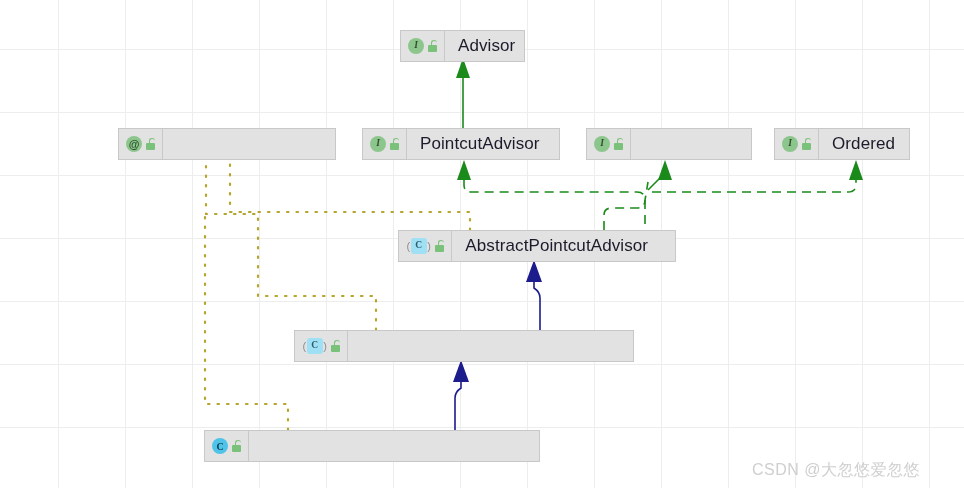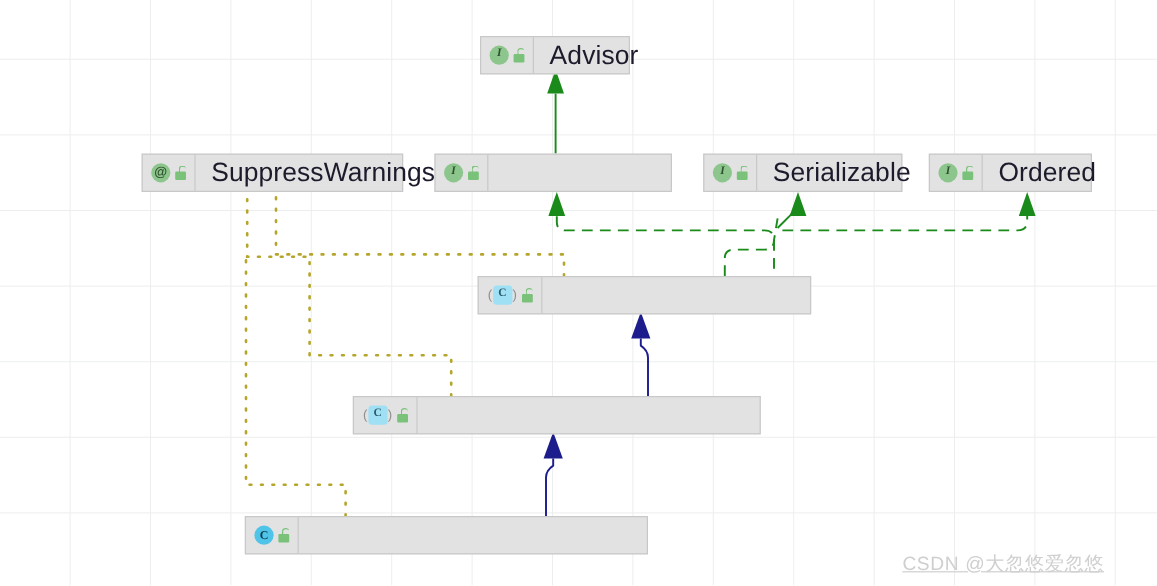--- a/index.html
+++ b/index.html
@@ -40,21 +40,21 @@
     display: flex;
     align-items: center;
     gap: 3px;
     padding: 0 6px 0 7px;
     height: 100%;
     border-right: 1px solid #c8c8c8;
     box-sizing: border-box;
   }
   .node-label {
     padding: 0 14px 0 13px;
-    font-size: 22px;
+    font-size: 17px;
     color: #1b1b2b;
     letter-spacing: 0.1px;
   }
   
   .tglyph {
     width: 16px;
     height: 16px;
     border-radius: 50%;
     display: flex;
     align-items: center;
@@ -117,21 +117,20 @@
     border-right: none;
     border-radius: 4px 4px 0 0;
     box-sizing: border-box;
   }
   .watermark {
     position: absolute;
     font-size: 16px;
     color: #cfcfcf;
     white-space: nowrap;
     letter-spacing: 0.5px;
-    text-decoration: underline;
   }
 </style>
 </head>
 <body>
 
 <div id="canvas">
 
   <svg id="edges" viewBox="0 0 964 488" xmlns="http://www.w3.org/2000/svg">
     <defs>
       <marker id="arrow-green" viewBox="0 0 12 12" refX="6" refY="10" markerWidth="12" markerHeight="12" orient="auto-start-reverse">
@@ -198,42 +197,41 @@
   </div>
 
   <div class="node" style="left:118px; top:128px; width:218px;">
     <div class="node-icons">
       <span class="tglyph anno">@</span>
       <span class="lock">
           <span class="shackle"></span>
           <span class="body"></span>
         </span>
     </div>
-    <div class="node-label">SuppressWarnings</div>
   </div>
 
   <div class="node" style="left:362px; top:128px; width:198px;">
     <div class="node-icons">
       <span class="tglyph iface">I</span>
       <span class="lock">
           <span class="shackle"></span>
           <span class="body"></span>
         </span>
     </div>
+    <div class="node-label">PointcutAdvisor</div>
   </div>
 
   <div class="node" style="left:586px; top:128px; width:166px;">
     <div class="node-icons">
       <span class="tglyph iface">I</span>
       <span class="lock">
           <span class="shackle"></span>
           <span class="body"></span>
         </span>
     </div>
-    <div class="node-label">Serializable</div>
   </div>
 
   <div class="node" style="left:774px; top:128px; width:136px;">
     <div class="node-icons">
       <span class="tglyph iface">I</span>
       <span class="lock">
           <span class="shackle"></span>
           <span class="body"></span>
         </span>
     </div>
@@ -245,20 +243,21 @@
       <span class="cls-wrap">
           <span class="paren">(</span>
           <span class="tglyph cls-abstract">C</span>
           <span class="paren">)</span>
         </span>
       <span class="lock">
           <span class="shackle"></span>
           <span class="body"></span>
         </span>
     </div>
+    <div class="node-label">AbstractPointcutAdvisor</div>
   </div>
 
   <div class="node" style="left:294px; top:330px; width:340px;">
     <div class="node-icons">
       <span class="cls-wrap">
           <span class="paren">(</span>
           <span class="tglyph cls-abstract">C</span>
           <span class="paren">)</span>
         </span>
       <span class="lock">

